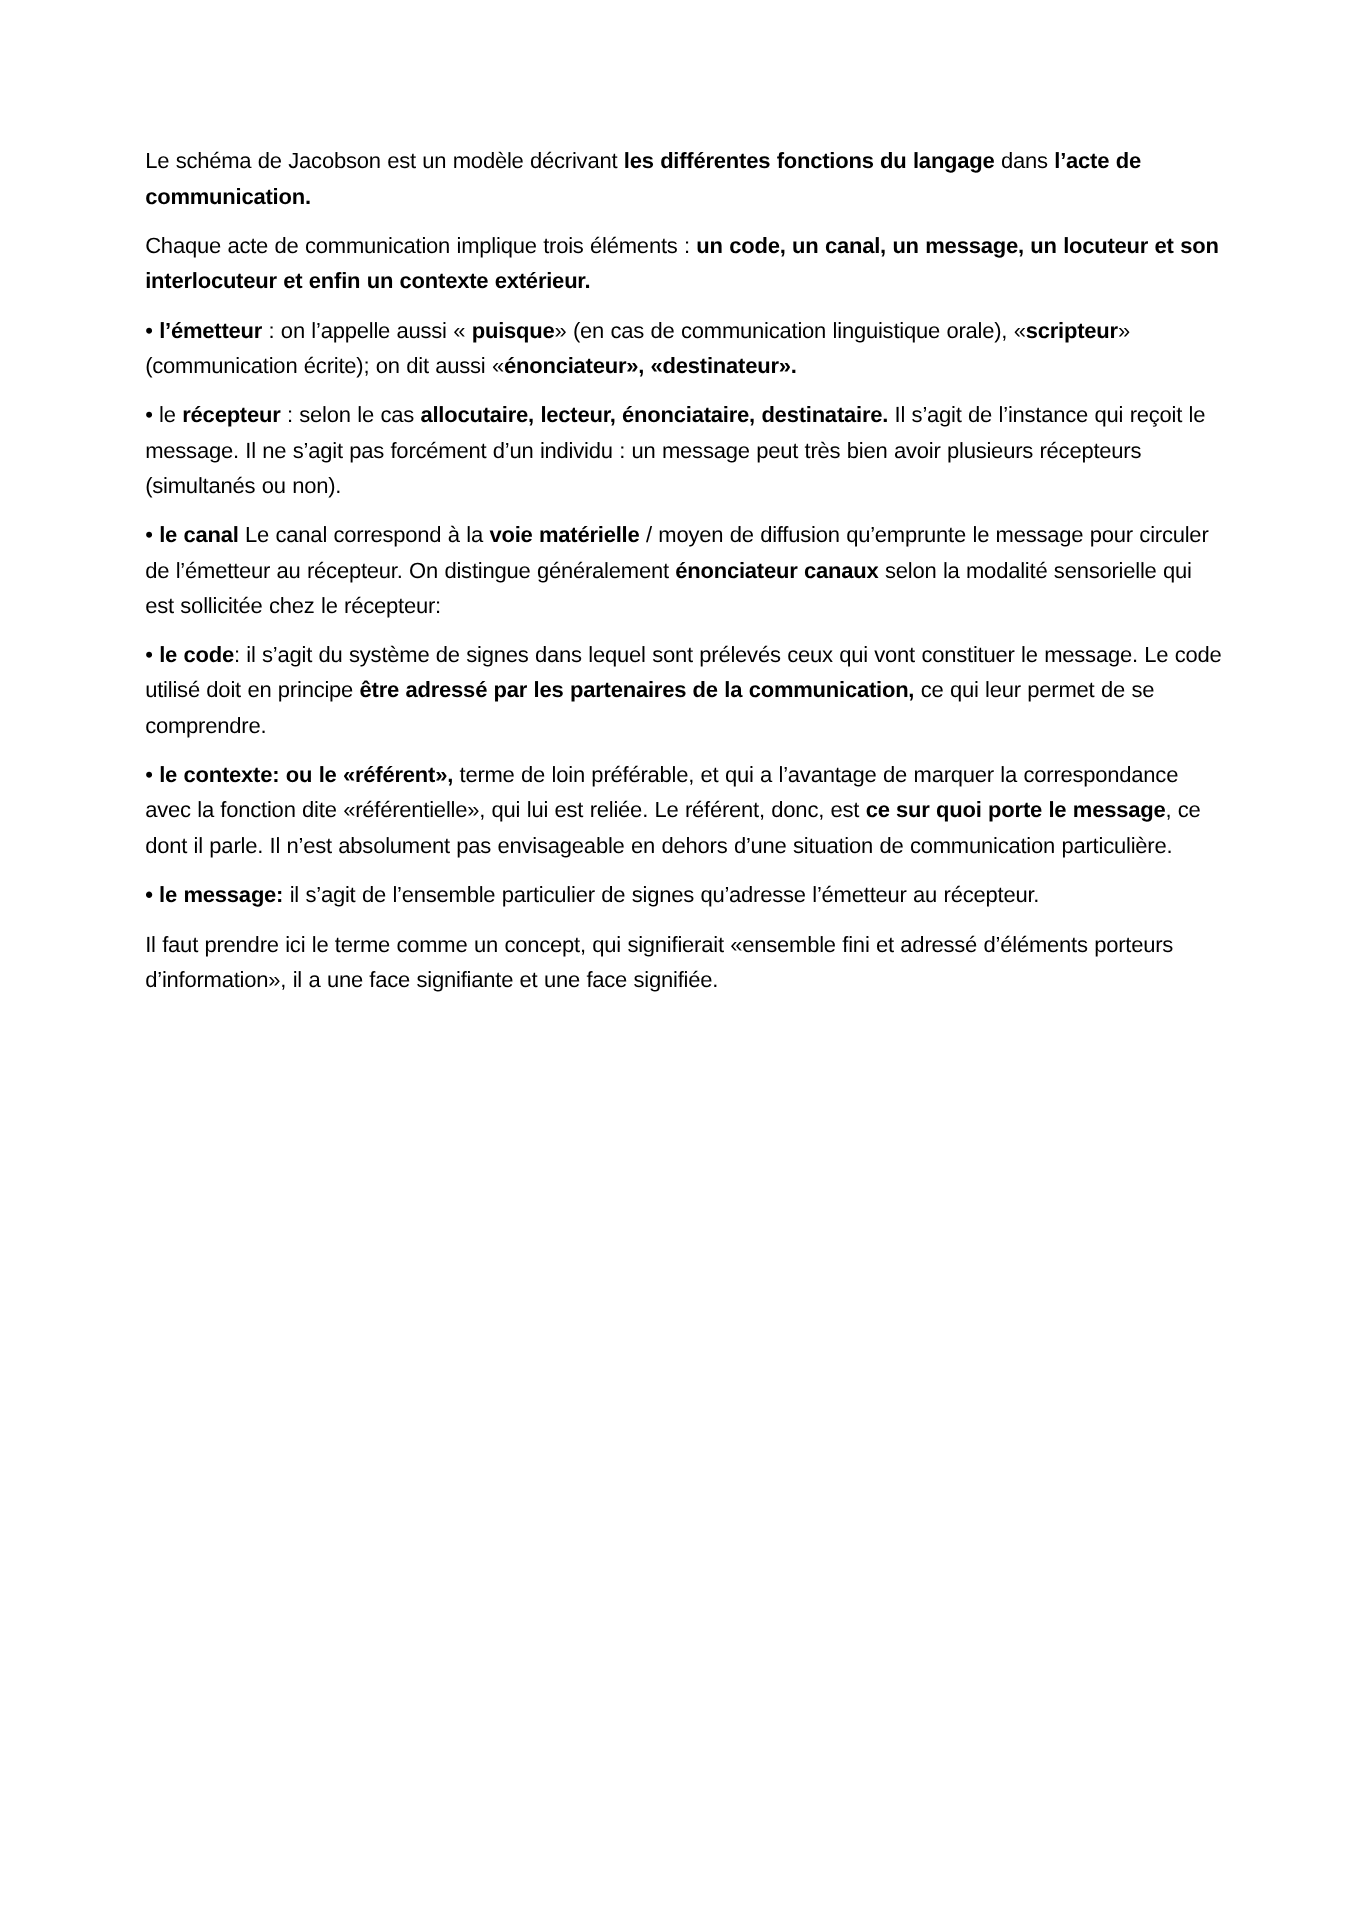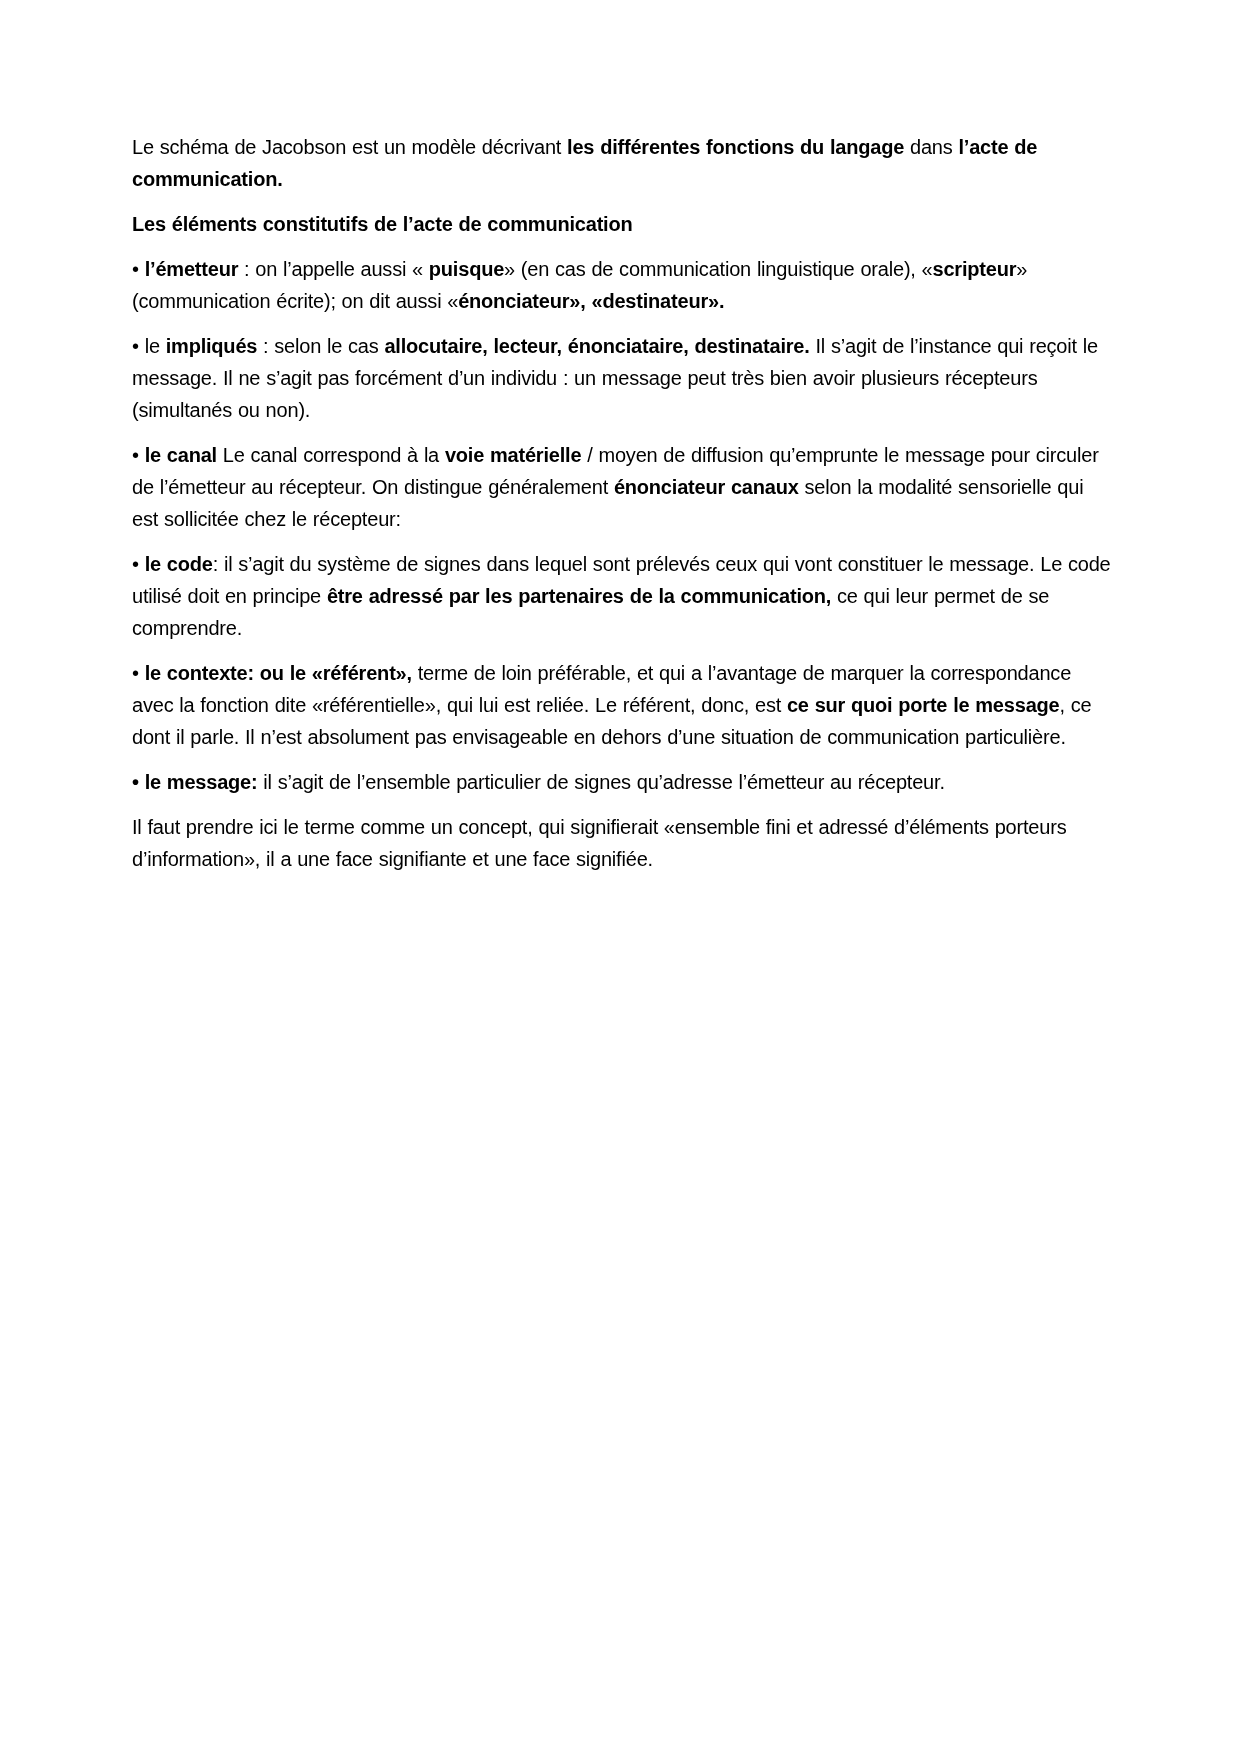--- a/index.html
+++ b/index.html
@@ -33,22 +33,22 @@
     word-spacing: 0.5px;
   }
   .b { font-weight: 700; }
 </style>
 </head>
 <body>
 
 <div class="page">
   <div class="content">
       <p class="para"><span>Le schéma de Jacobson est un modèle décrivant </span><span class="b">les différentes fonctions du langage</span><span> dans </span><span class="b">l’acte de communication.</span></p>
-      <p class="para"><span class="b">Les éléments constitutifs de l’acte de communication</span></p>
+      <p class="para"><span>Chaque acte de communication implique trois éléments : </span><span class="b">un code, un canal, un message, un locuteur et son interlocuteur et enfin un contexte extérieur.</span></p>
       <p class="para"><span>• </span><span class="b">l’émetteur</span><span> : on l’appelle aussi « </span><span class="b">puisque</span><span>» (en cas de communication linguistique orale), «</span><span class="b">scripteur</span><span>» (communication écrite); on dit aussi «</span><span class="b">énonciateur», «destinateur».</span></p>
-      <p class="para"><span>• le </span><span class="b">impliqués</span><span> : selon le cas </span><span class="b">allocutaire, lecteur, énonciataire, destinataire.</span><span> Il s’agit de l’instance qui reçoit le message. Il ne s’agit pas forcément d’un individu : un message peut très bien avoir plusieurs récepteurs (simultanés ou non).</span></p>
+      <p class="para"><span>• le </span><span class="b">récepteur</span><span> : selon le cas </span><span class="b">allocutaire, lecteur, énonciataire, destinataire.</span><span> Il s’agit de l’instance qui reçoit le message. Il ne s’agit pas forcément d’un individu : un message peut très bien avoir plusieurs récepteurs (simultanés ou non).</span></p>
       <p class="para"><span>• </span><span class="b">le canal</span><span> Le canal correspond à la </span><span class="b">voie matérielle</span><span> / moyen de diffusion qu’emprunte le message pour circuler de l’émetteur au récepteur. On distingue généralement </span><span class="b">énonciateur canaux</span><span> selon la modalité sensorielle qui est sollicitée chez le récepteur:</span></p>
       <p class="para"><span>• </span><span class="b">le code</span><span>: il s’agit du système de signes dans lequel sont prélevés ceux qui vont constituer le message. Le code utilisé doit en principe </span><span class="b">être adressé par les partenaires de la communication,</span><span> ce qui leur permet de se comprendre.</span></p>
       <p class="para"><span>• </span><span class="b">le contexte: ou le «référent»,</span><span> terme de loin préférable, et qui a l’avantage de marquer la correspondance avec la fonction dite «référentielle», qui lui est reliée. Le référent, donc, est </span><span class="b">ce sur quoi porte le message</span><span>, ce dont il parle. Il n’est absolument pas envisageable en dehors d’une situation de communication particulière.</span></p>
       <p class="para"><span class="b">• le message:</span><span> il s’agit de l’ensemble particulier de signes qu’adresse l’émetteur au récepteur.</span></p>
       <p class="para"><span>Il faut prendre ici le terme comme un concept, qui signifierait «ensemble fini et adressé d’éléments porteurs d’information», il a une face signifiante et une face signifiée.</span></p>
     </div>
 </div>
 
 </body></html>

